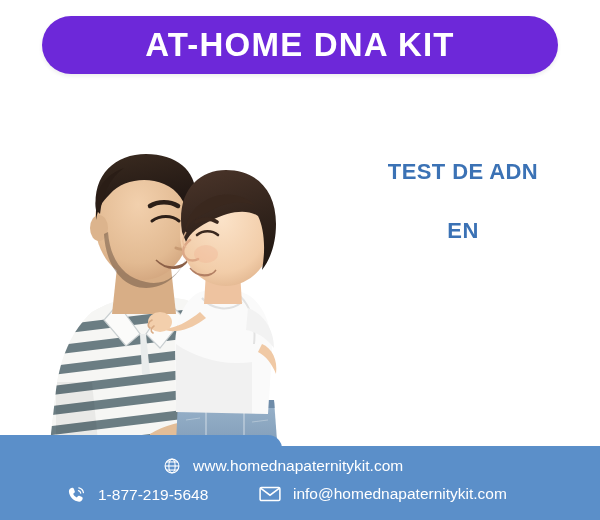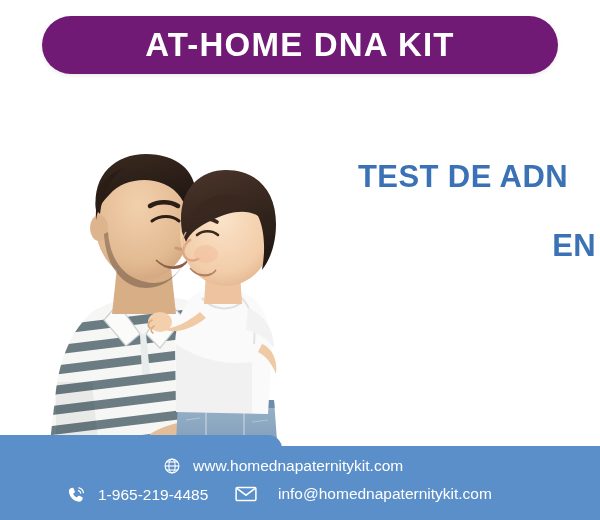--- a/index.html
+++ b/index.html
@@ -19,21 +19,21 @@
     overflow: hidden;
   }
 
   
   .title-pill {
     position: absolute;
     left: 42px;
     top: 16px;
     width: 516px;
     height: 58px;
-    background: #701a75;
+    background: #6d28d9;
     border-radius: 29px;
     display: flex;
     align-items: center;
     justify-content: center;
     box-shadow: 0 2px 4px rgba(0,0,0,0.08);
   }
   .title-pill .title-text {
     color: #ffffff;
     font-size: 33px;
     font-weight: bold;
@@ -60,27 +60,27 @@
   .headline {
     position: absolute;
     left: 330px;
     top: 160px;
     width: 266px;
     text-align: center;
   }
   .headline .hl {
     color: #3b72b5;
     font-weight: bold;
-    font-size: 31px;
+    font-size: 22px;
     letter-spacing: 0.4px;
     font-family: "Liberation Sans", sans-serif;
     line-height: 1.1;
   }
   .hl-1 { margin-bottom: 35px; }
-  .hl-2 { margin-bottom: 37px; text-align: right; }
+  .hl-2 { margin-bottom: 37px; }
 
   
   .footer {
     position: absolute;
     left: 0;
     bottom: 0;
     width: 600px;
     height: 85px;
   }
   .footer-bg-left {
@@ -111,21 +111,21 @@
     position: absolute;
     display: flex;
     align-items: center;
     color: #ffffff;
     font-size: 15.5px;
     font-family: "Liberation Sans", sans-serif;
     white-space: nowrap;
   }
   .row-web   { left: 163px; top: 22px; }
   .row-phone { left: 66px;  top: 50px; }
-  .row-mail  { left: 235px; top: 50px; gap: 9px; }
+  .row-mail  { left: 259px; top: 50px; }
 
   .foot-icon {
     display: inline-flex;
     align-items: center;
     justify-content: center;
     margin-right: 12px;
     flex: 0 0 auto;
   }
   .foot-label { display: inline-block; }
 </style>
@@ -304,21 +304,21 @@
       </div>
 
       <div class="foot-row row-phone">
         <span class="foot-icon">
           <svg width="20" height="20" viewBox="0 0 24 24" fill="none">
             <path d="M7.2,3.4 C8.4,3.2 9.1,3.7 9.5,4.8 L10.5,7.4 C10.8,8.3 10.6,8.9 9.8,9.5 L8.6,10.4 C9.3,12.3 11,14.1 13,14.9 L13.9,13.7 C14.5,12.9 15.1,12.7 16,13 L18.6,14 C19.7,14.4 20.2,15.1 20,16.3 C19.7,18.5 17.9,20.2 15.7,20.1 C9.4,19.7 4.0,14.2 3.5,7.9 C3.3,5.6 5.0,3.7 7.2,3.4 Z" fill="#ffffff"></path>
             <path d="M15.4,3.4 C18.3,4.0 20.4,6.2 20.9,9.1" stroke="#ffffff" stroke-width="1.5" fill="none" stroke-linecap="round"></path>
             <path d="M14.9,6.7 C16.4,7.1 17.4,8.2 17.7,9.7" stroke="#ffffff" stroke-width="1.5" fill="none" stroke-linecap="round"></path>
           </svg>
         </span>
-        <span class="foot-label">1-965-219-4485</span>
+        <span class="foot-label">1-877-219-5648</span>
       </div>
 
       <div class="foot-row row-mail">
         <span class="foot-icon">
           <svg width="22" height="18" viewBox="0 0 26 20" fill="none" stroke="#ffffff" stroke-width="1.8">
             <rect x="1.3" y="2.2" width="23.4" height="15.6" rx="1.6"></rect>
             <path d="M2.2,3.4 L13,11.4 L23.8,3.4"></path>
           </svg>
         </span>
         <span class="foot-label">info@homednapaternitykit.com</span>

